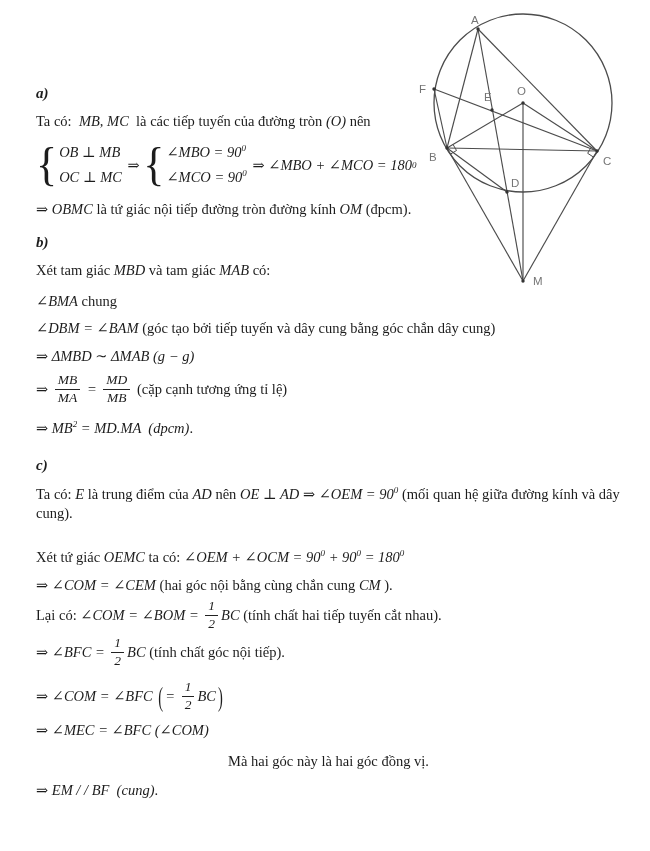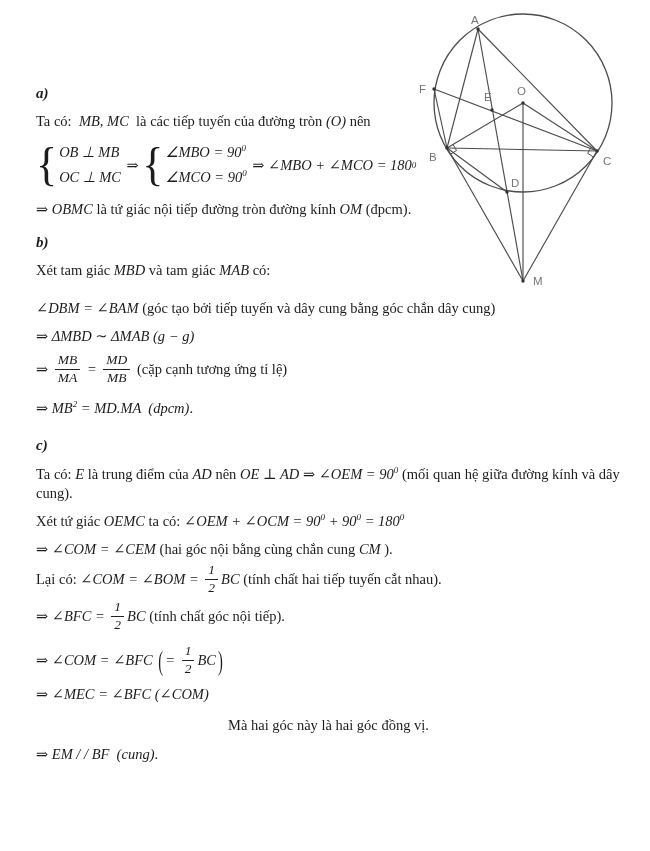--- a/index.html
+++ b/index.html
@@ -23,48 +23,49 @@
     font-style:italic;font-size:13.5px;line-height:1.08;margin:0 3px;position:relative;top:-2px;
   }
   .frac .num{display:block;border-bottom:1.1px solid #222;padding:0 3px 1px;}
   .frac .den{display:block;padding-top:1px;}
   .cases{display:inline-flex;align-items:center;vertical-align:middle;margin-right:2px;}
   .cases .brace{
     font-size:44px;font-weight:300;line-height:40px;margin-right:2px;
     transform:scaleY(1.05);display:inline-block;
   }
   .cases .rows{display:inline-flex;flex-direction:column;gap:6px;}
-  .cases .row{white-space:pre;line-height:19px;font-family:Liberation Serif, serif;}
+  .cases .row{white-space:pre;line-height:19px;}
   .tp{
     display:inline-block;transform:scaleY(1.85);vertical-align:middle;
     font-style:normal;font-weight:300;margin:0 2px;position:relative;top:-1px;
   }
   svg.diagram{position:absolute;left:400px;top:0;}
   svg .dlabel{
     font-family:"Liberation Sans","DejaVu Sans",sans-serif;
     font-size:11.5px;fill:#757575;
   }
 </style>
 </head>
 <body>
 
 <div class="doc">
     <div class="line" style="margin-top: 0px;"><span class="b">a)</span></div>
     <div class="line" style="margin-top: 9px;"><span class="r">Ta có:  </span><span class="m">MB, MC</span><span class="r">  là các tiếp tuyến của đường tròn </span><span class="m">(O)</span><span class="r"> nên</span></div>
     <div class="line sys" style="margin-top: 12px;"><span class="cases"><span class="brace">{</span><span class="rows"><span class="row"><span class="m">OB ⊥ MB</span></span><span class="row"><span class="m">OC ⊥ MC</span></span></span></span><span class="r"> ⇒ </span><span class="cases"><span class="brace">{</span><span class="rows"><span class="row"><span class="m">∠MBO = 90</span><sup class="sup">0</sup></span><span class="row"><span class="m">∠MCO = 90</span><sup class="sup">0</sup></span></span></span><span class="r"> ⇒ </span><span class="m">∠MBO + ∠MCO = 180</span><sup class="sup">0</sup></div>
     <div class="line" style="margin-top: 13px;"><span class="r">⇒ </span><span class="m">OBMC</span><span class="r"> là tứ giác nội tiếp đường tròn đường kính </span><span class="m">OM</span><span class="r"> (đpcm).</span></div>
     <div class="line" style="margin-top: 14px;"><span class="b">b)</span></div>
     <div class="line" style="margin-top: 9px;"><span class="r">Xét tam giác </span><span class="m">MBD</span><span class="r"> và tam giác </span><span class="m">MAB</span><span class="r"> có:</span></div>
-    <div class="line" style="margin-top: 19px;"><span class="m">∠DBM = ∠BAM</span><span class="r"> (góc tạo bởi tiếp tuyến và dây cung bằng góc chắn dây cung)</span></div>
+    <div class="line" style="margin-top: 12px;"><span class="m">∠BMA</span><span class="r"> chung</span></div>
+    <div class="line" style="margin-top: 8px;"><span class="m">∠DBM = ∠BAM</span><span class="r"> (góc tạo bởi tiếp tuyến và dây cung bằng góc chắn dây cung)</span></div>
     <div class="line" style="margin-top: 9px;"><span class="r">⇒ </span><span class="m">ΔMBD ∼ ΔMAB </span><span class="m">(g − g)</span></div>
     <div class="line" style="margin-top: 9px;"><span class="r">⇒ </span><span class="frac"><span class="num">MB</span><span class="den">MA</span></span><span class="m"> = </span><span class="frac"><span class="num">MD</span><span class="den">MB</span></span><span class="r"> (cặp cạnh tương ứng tỉ lệ)</span></div>
     <div class="line" style="margin-top: 12px;"><span class="r">⇒ </span><span class="m">MB</span><sup class="sup">2</sup><span class="m"> = MD.MA  (dpcm)</span><span class="r">.</span></div>
     <div class="line" style="margin-top: 18px;"><span class="b">c)</span></div>
     <div class="line" style="margin-top: 10px;"><span class="r">Ta có: </span><span class="m">E</span><span class="r"> là trung điểm của </span><span class="m">AD</span><span class="r"> nên </span><span class="m">OE ⊥ AD</span><span class="r"> ⇒ </span><span class="m">∠OEM = 90</span><sup class="sup">0</sup><span class="r"> (mối quan hệ giữa đường kính và dây cung).</span></div>
-    <div class="line" style="margin-top: 9px;"><span class="r">Xét tứ giác </span><span class="m">OEMC</span><span class="r"> ta có: </span><span class="m">∠OEM + ∠OCM = 90</span><sup class="sup">0</sup><span class="m"> + 90</span><sup class="sup">0</sup><span class="m"> = 180</span><sup class="sup">0</sup></div>
+    <div class="line" style="margin-top: 25px;"><span class="r">Xét tứ giác </span><span class="m">OEMC</span><span class="r"> ta có: </span><span class="m">∠OEM + ∠OCM = 90</span><sup class="sup">0</sup><span class="m"> + 90</span><sup class="sup">0</sup><span class="m"> = 180</span><sup class="sup">0</sup></div>
     <div class="line" style="margin-top: 9px;"><span class="r">⇒ </span><span class="m">∠COM = ∠CEM</span><span class="r"> (hai góc nội bằng cùng chắn cung </span><span class="m">CM</span><span class="r"> ).</span></div>
     <div class="line" style="margin-top: 6px;"><span class="r">Lại có: </span><span class="m">∠COM = ∠BOM = </span><span class="frac"><span class="num">1</span><span class="den">2</span></span><span class="m">BC</span><span class="r"> (tính chất hai tiếp tuyến cắt nhau).</span></div>
     <div class="line" style="margin-top: 5px;"><span class="r">⇒ </span><span class="m">∠BFC = </span><span class="frac"><span class="num">1</span><span class="den">2</span></span><span class="m">BC</span><span class="r"> (tính chất góc nội tiếp).</span></div>
     <div class="line" style="margin-top: 12px;"><span class="r">⇒ </span><span class="m">∠COM = ∠BFC </span><span class="tp">(</span><span class="m">= </span><span class="frac"><span class="num">1</span><span class="den">2</span></span><span class="m">BC</span><span class="tp">)</span></div>
     <div class="line" style="margin-top: 6px;"><span class="r">⇒ </span><span class="m">∠MEC = ∠BFC </span><span class="m">(∠COM)</span></div>
     <div class="line" style="margin-top: 12px; text-align: center;"><span class="r">Mà hai góc này là hai góc đồng vị.</span></div>
     <div class="line" style="margin-top: 10px;"><span class="r">⇒ </span><span class="m">EM / / BF  (cung)</span><span class="r">.</span></div>
   </div>
 
 <svg class="diagram" width="250" height="300" viewBox="400 0 250 300">

